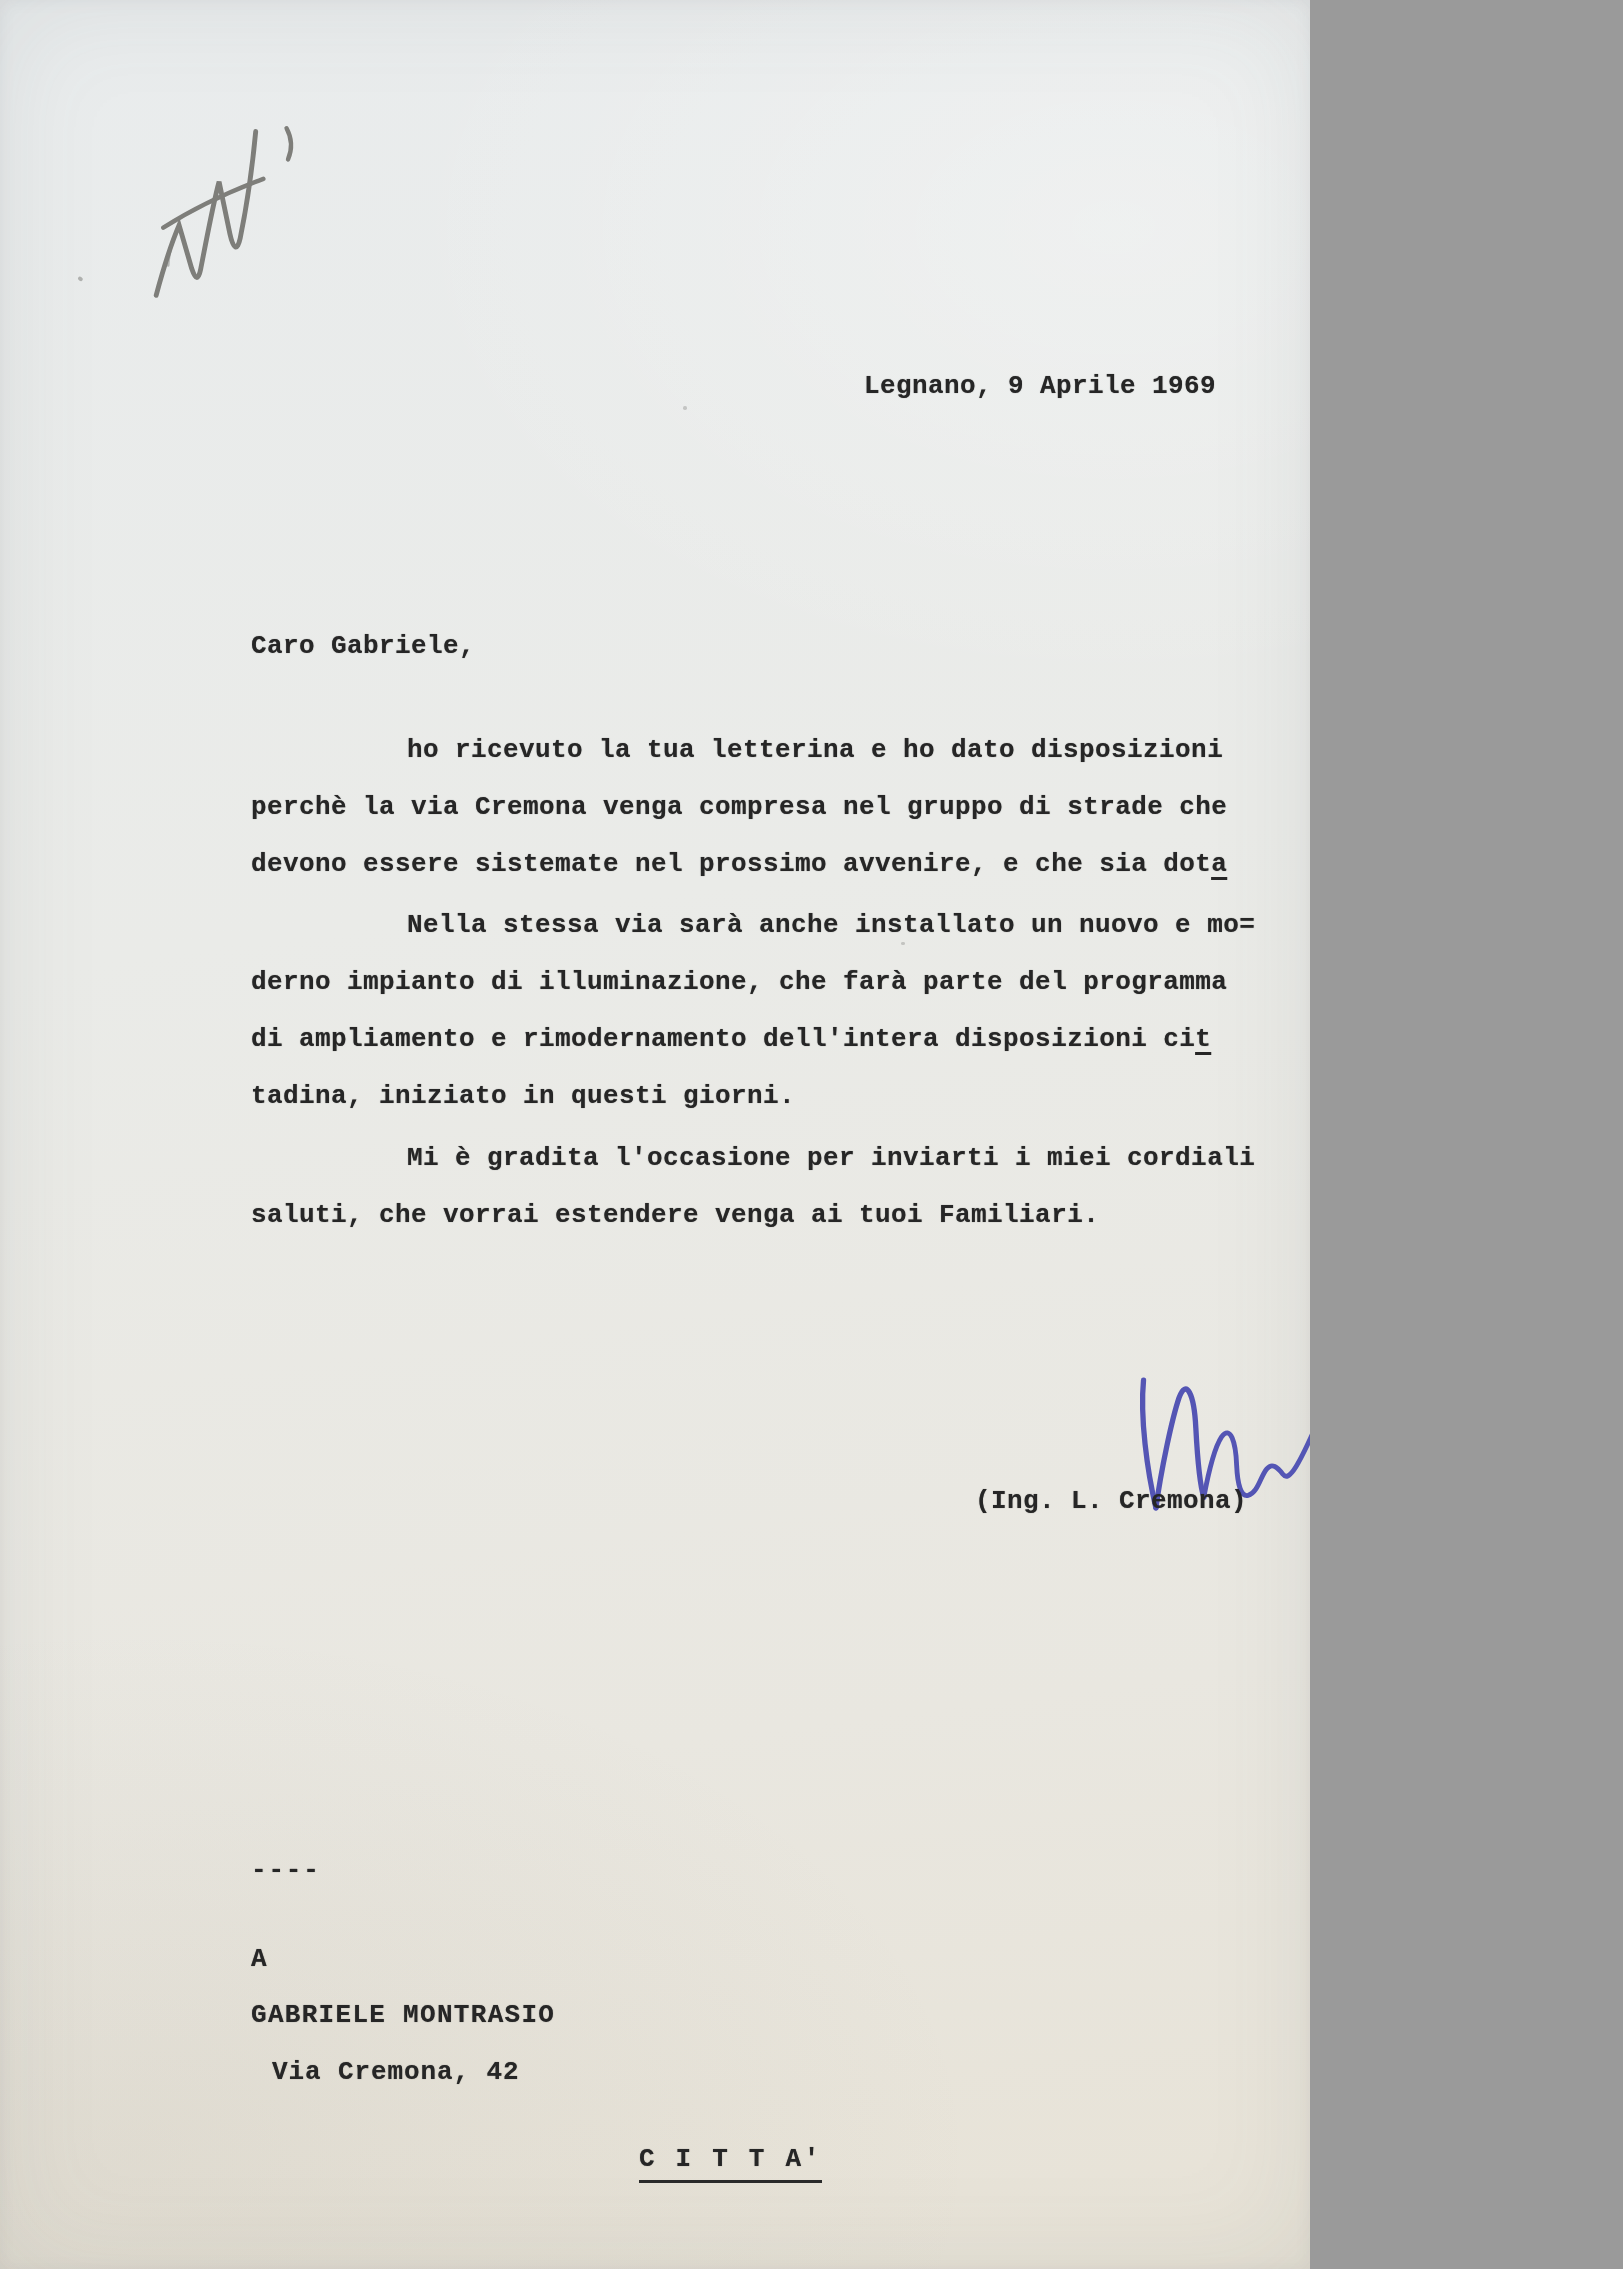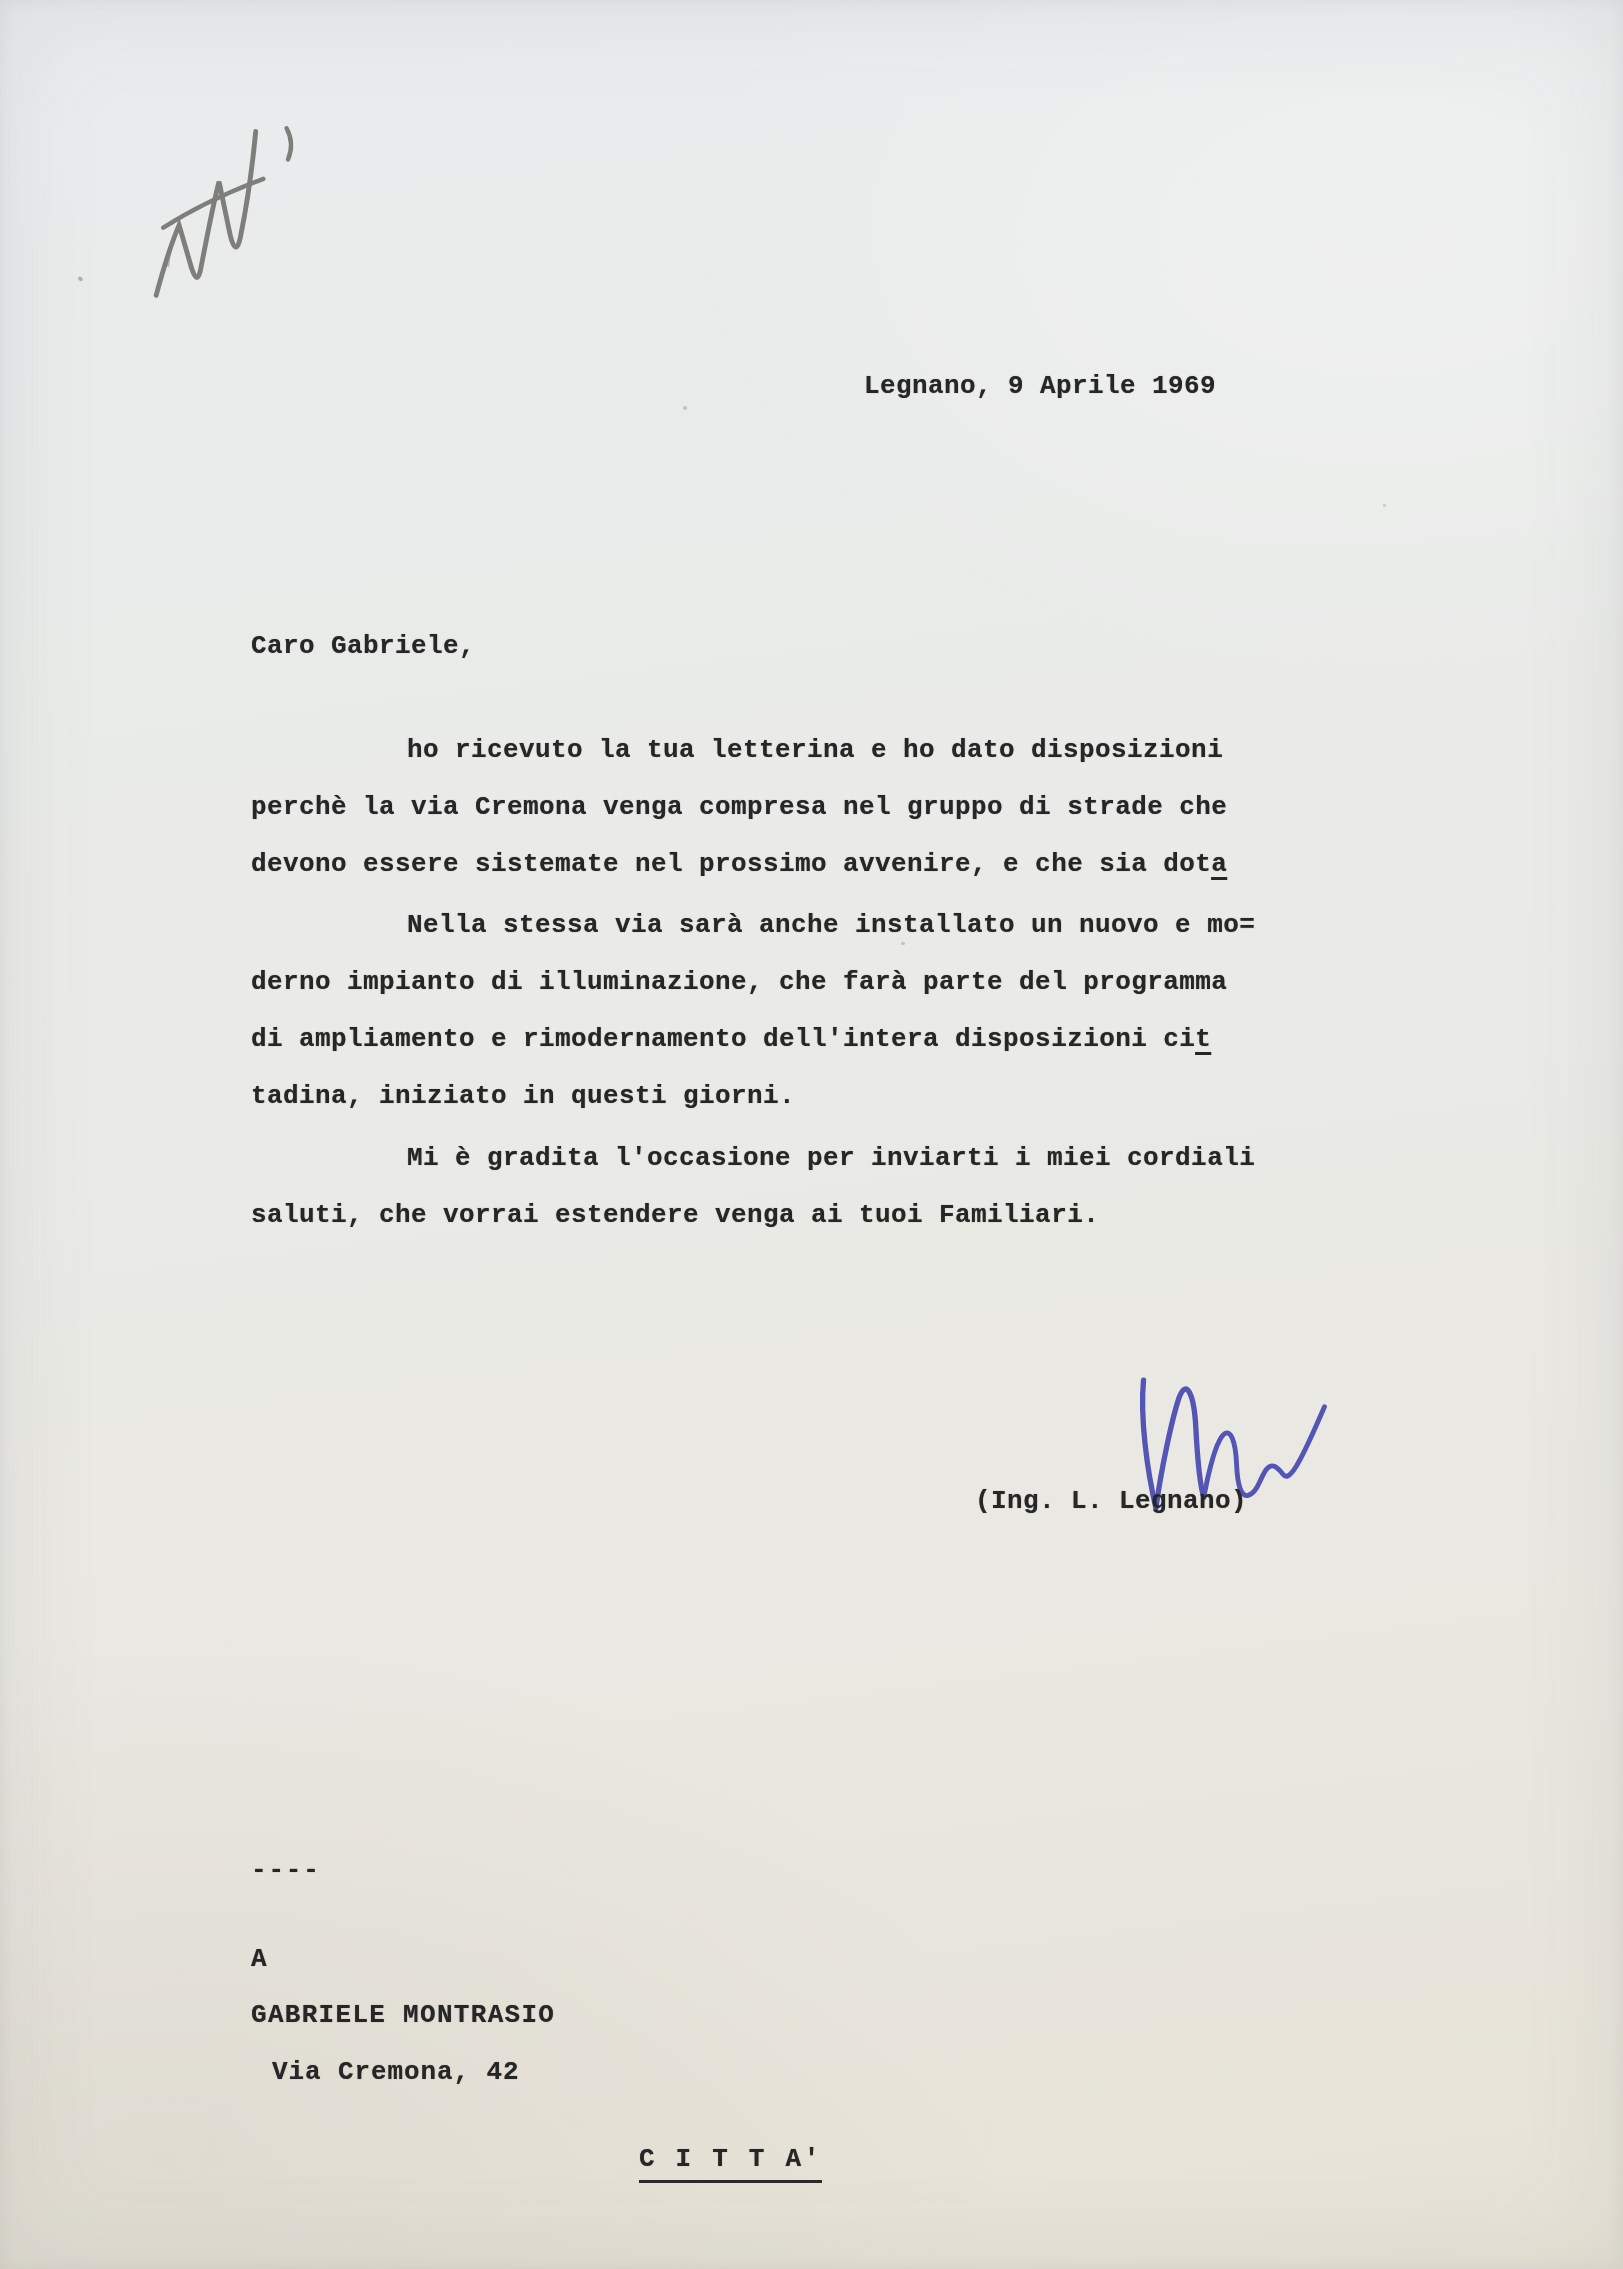--- a/index.html
+++ b/index.html
@@ -1,18 +1,18 @@
 <!DOCTYPE html>
 <html style="font-size:14px"><head>
 <meta charset="utf-8">
 <style>
   html,body{margin:0;padding:0;background:#9a9a9a;}
   #sheet{
     position:relative;
-    width:1623px;height:2270px;
+    width:1310px;height:2270px;
     overflow:hidden;
     font-family:"Liberation Mono","DejaVu Sans Mono",monospace;
     background:
       radial-gradient(1241px 798px at 85% 10%, rgba(255,255,255,0.25), rgba(255,255,255,0) 60%),
       radial-gradient(1419px 887px at 10% 95%, rgba(120,110,90,0.08), rgba(120,110,90,0) 60%),
       linear-gradient(173deg,#e9eced 0%,#eaebe8 40%,#e9e7e0 75%,#e7e2d6 100%);
     color:#242424;
   }
   #sheet:before{
     content:"";position:absolute;inset:0;pointer-events:none;
@@ -85,21 +85,21 @@
   </div>
 
   <svg style="left:1124px;top:1373px;" width="204" height="142" viewBox="0 0 230 160">
     <g fill="none" stroke="#4446b0" stroke-linecap="round" opacity="0.9">
       <path d="M22,8 C18,50 26,110 36,152" stroke-width="6"></path>
       <path d="M36,152 C42,108 54,52 62,28 C70,6 79,22 81,62 C83,100 86,128 90,140" stroke-width="6"></path>
       <path d="M90,140 C96,108 102,84 110,72 C120,58 126,78 127,104 C128,126 132,140 140,138 C151,135 154,116 161,108 C167,101 173,106 179,114 C186,123 196,108 226,38" stroke-width="5.5"></path>
     </g>
   </svg>
 
-  <div class="type" style="left:975px;top:1486px;">(Ing. L. Legnano)</div>
+  <div class="type" style="left:975px;top:1486px;">(Ing. L. Cremona)</div>
 
   <div class="type" style="left:251px;top:1855px;letter-spacing:1.8px;">----</div>
 
   <div class="type" style="left:251px;top:1944px;">A</div>
   <div class="type" style="left:251px;top:2000px;letter-spacing:1.3px;">GABRIELE MONTRASIO</div>
   <div class="type" style="left:251px;top:2057px;letter-spacing:0.9px;margin-left:21px;">Via Cremona, 42</div>
   <div class="type" style="left:575px;top:2114px;">
     <span id="city-line">C I T T A'</span>
   </div>
 

